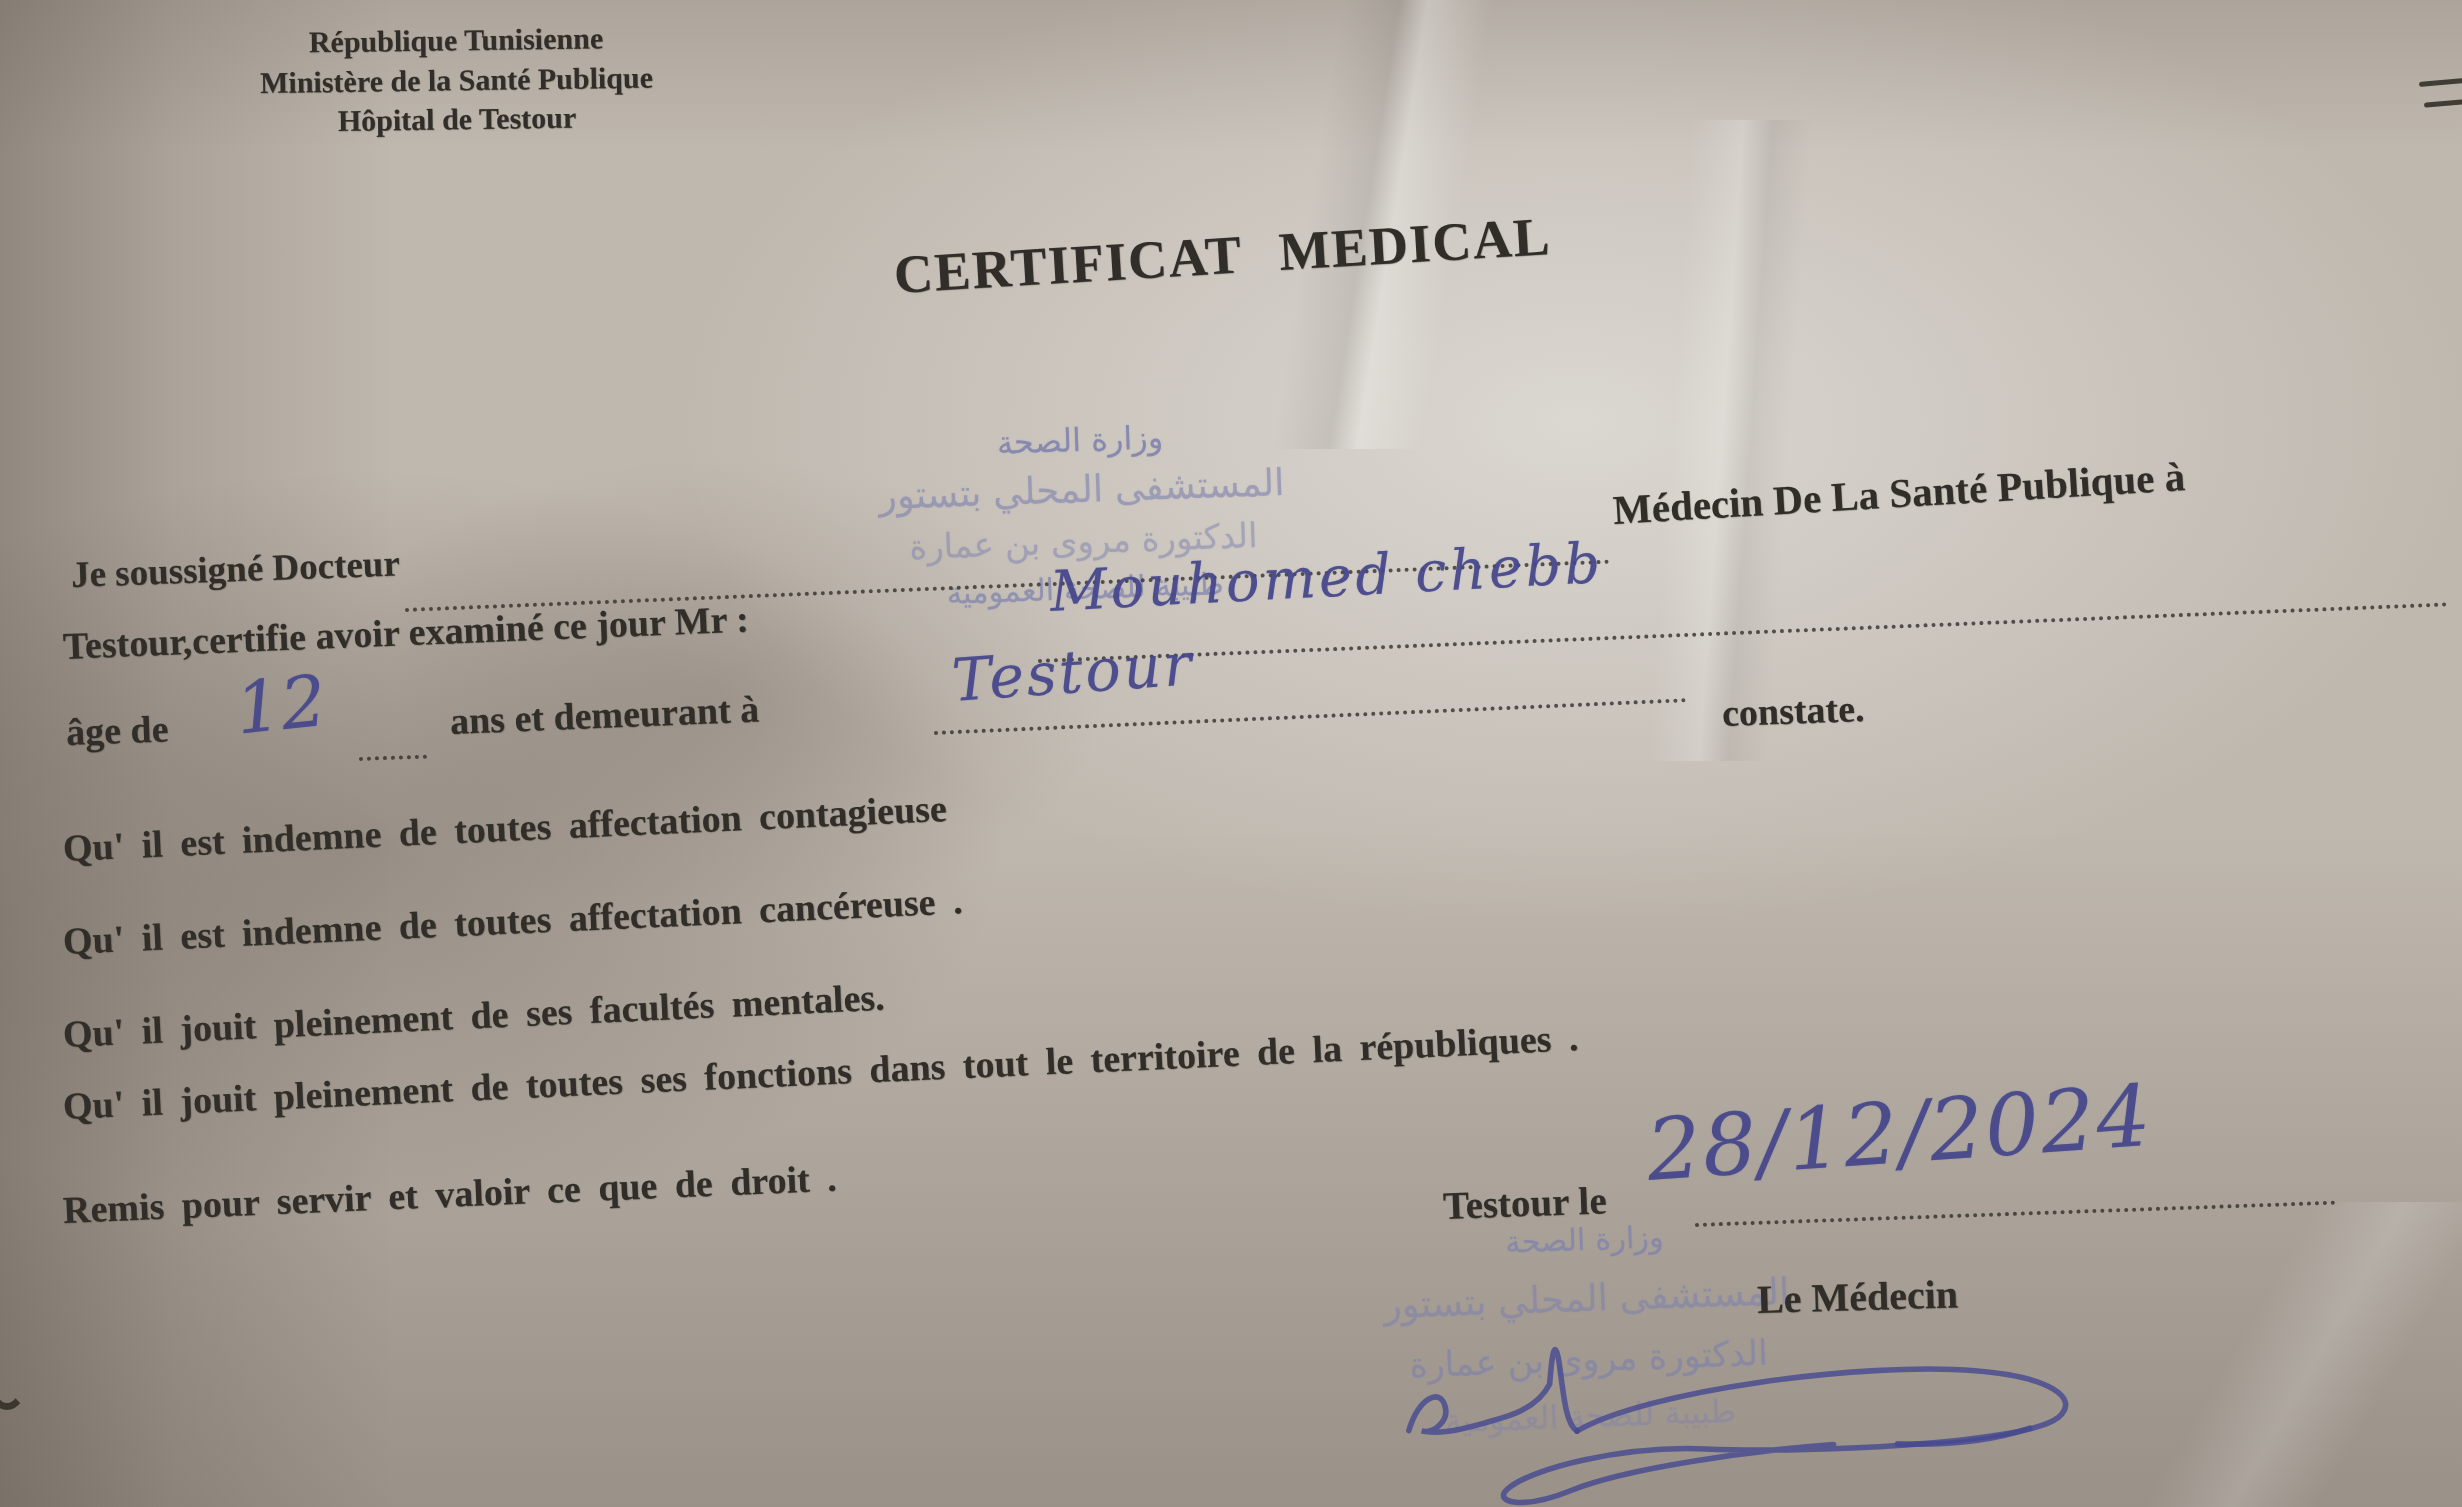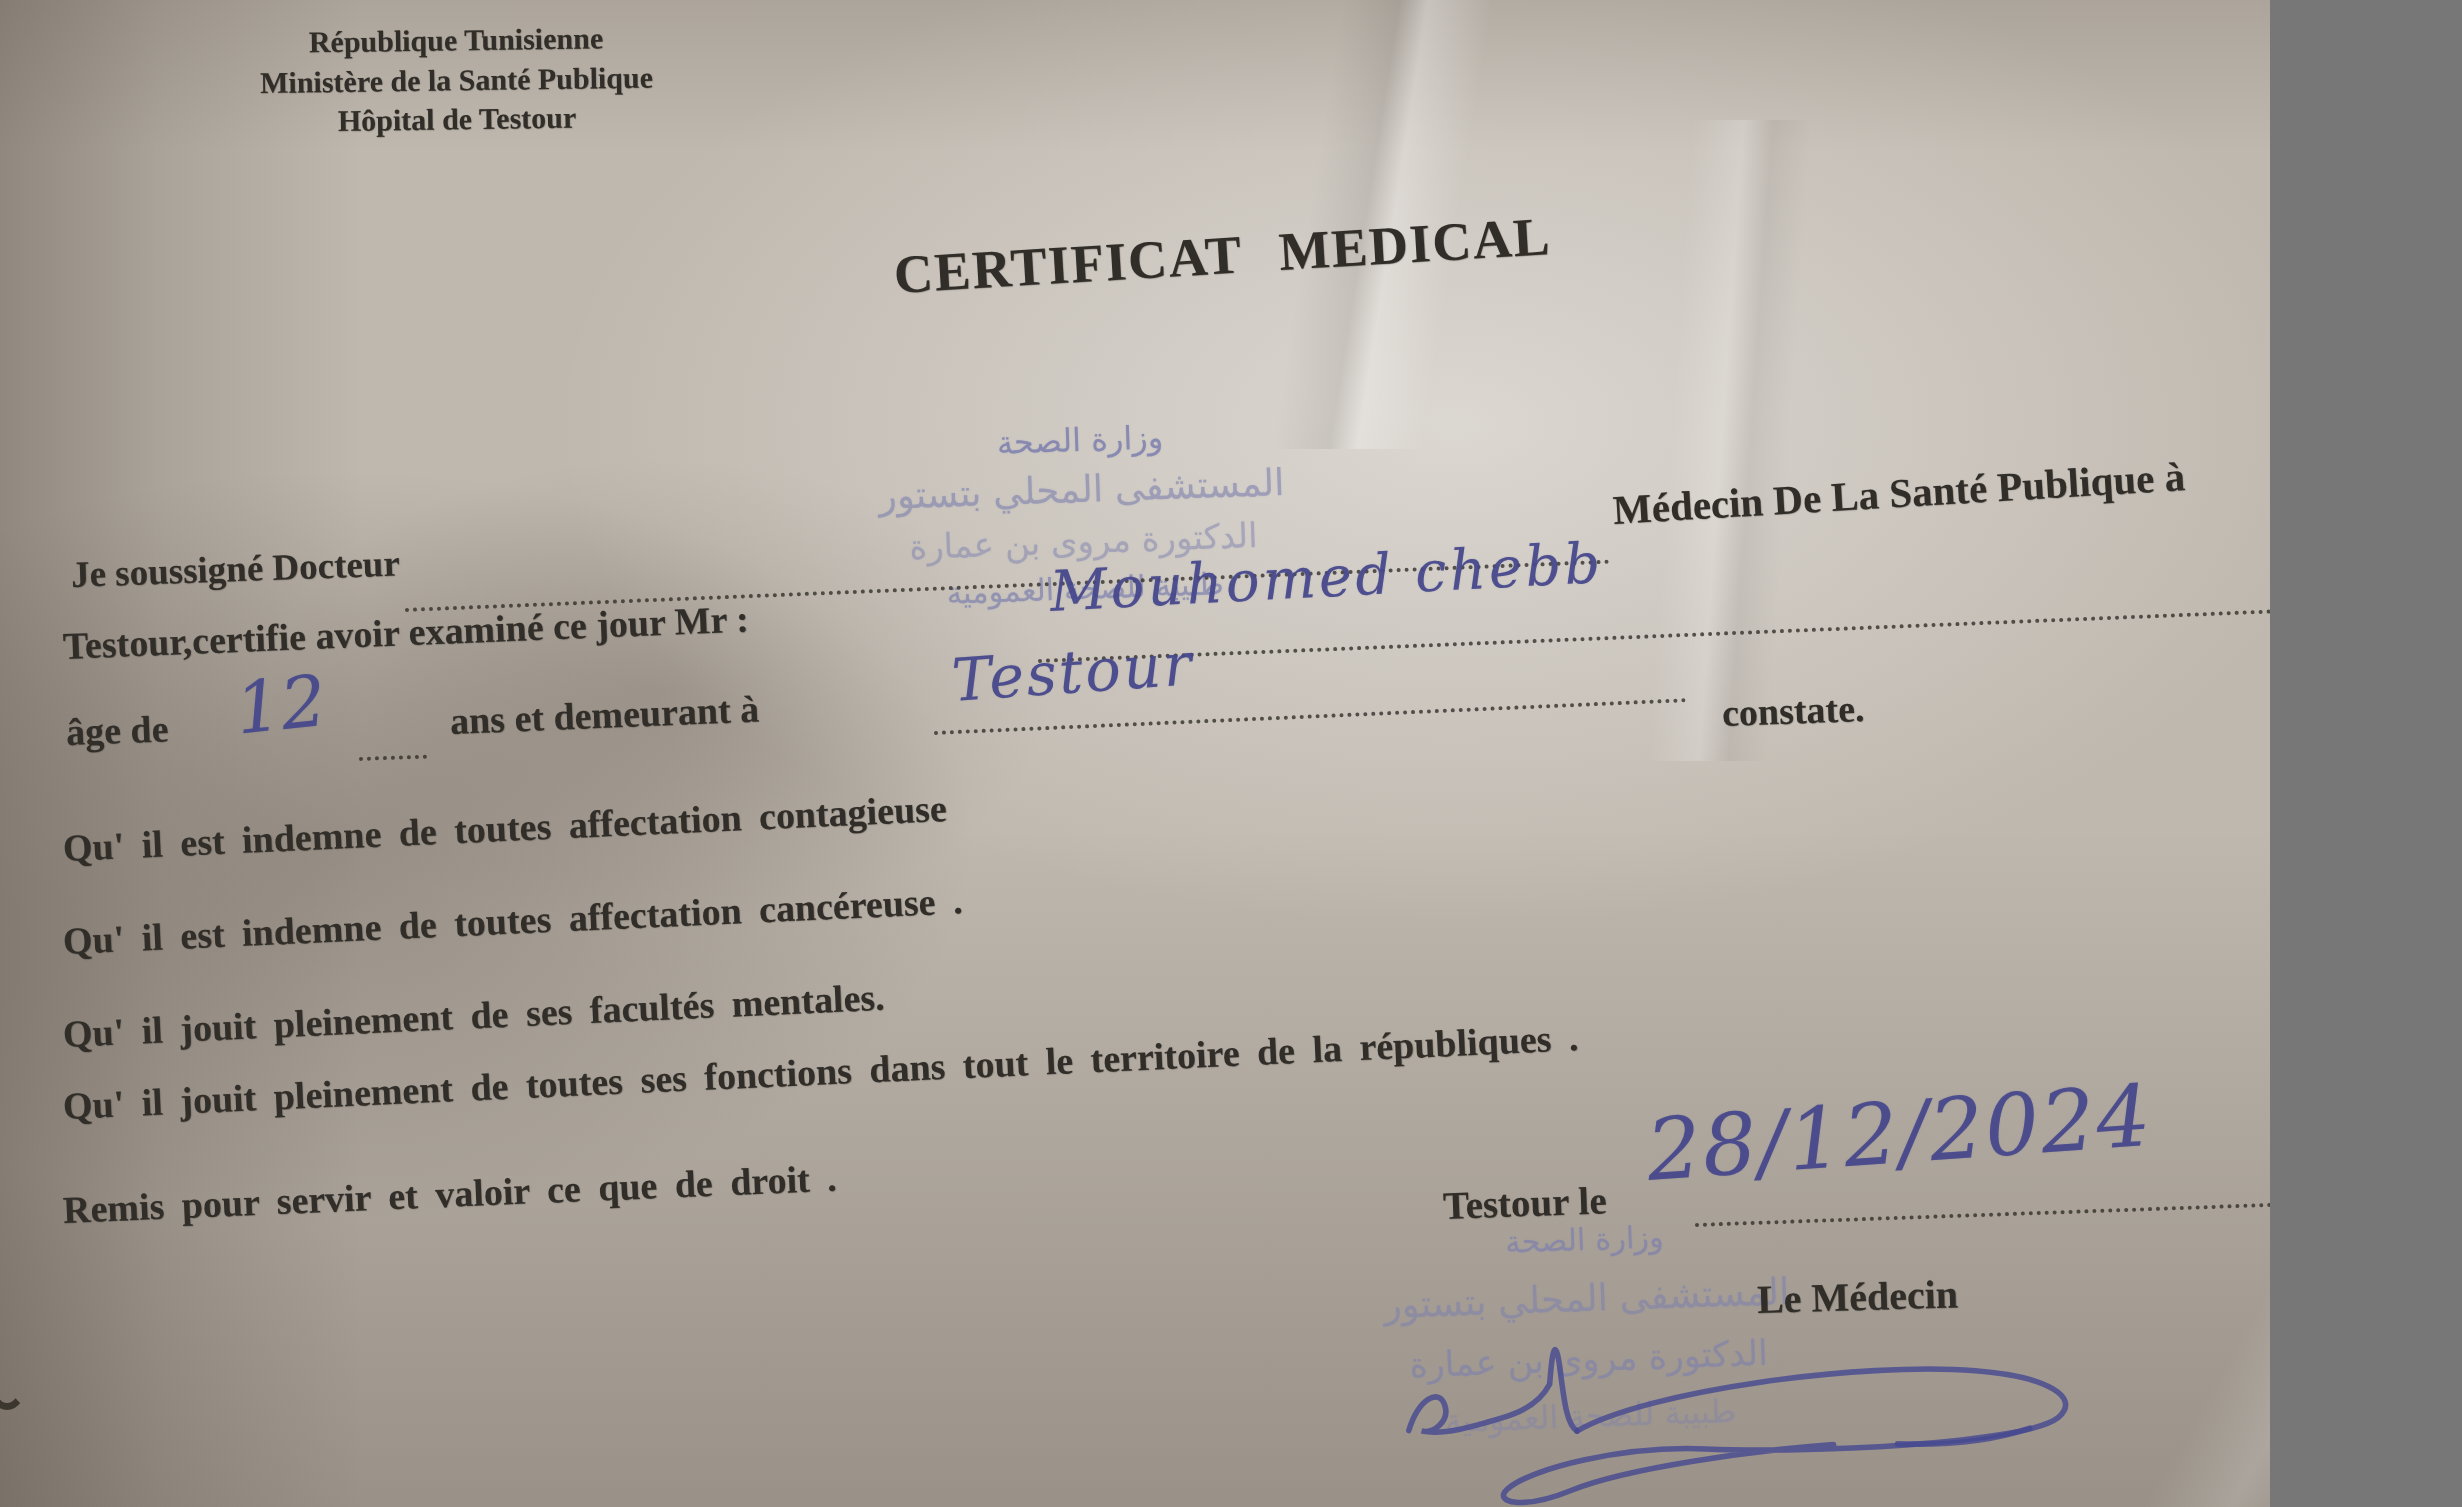--- a/index.html
+++ b/index.html
@@ -1,18 +1,18 @@
 <!DOCTYPE html>
 <html style="font-size:13px"><head>
 <meta charset="utf-8">
 <style>
   html,body{margin:0;padding:0;background:#777;}
   .page{
     position:relative;
-    width:2270px;height:1508px;
+    width:2462px;height:1508px;
     overflow:hidden;
     background-color:#bfb8af;
     background-image:
       radial-gradient(1282px 721px at 64% 28%, rgba(238,236,232,0.60), rgba(238,236,232,0) 70%),
       radial-gradient(882px 521px at 15% 56%, rgba(60,48,38,0.30), rgba(60,48,38,0) 72%),
       radial-gradient(561px 337px at 29% 46%, rgba(60,48,38,0.18), rgba(60,48,38,0) 70%),
       linear-gradient(to right, rgba(70,60,52,0.30), rgba(70,60,52,0) 16%),
       linear-gradient(to bottom, rgba(75,64,54,0) 55%, rgba(75,64,54,0.32) 100%),
       linear-gradient(to top, rgba(75,64,54,0) 90%, rgba(75,64,54,0.16) 100%),
       linear-gradient(to left, rgba(75,64,54,0) 93%, rgba(75,64,54,0.12) 100%);

